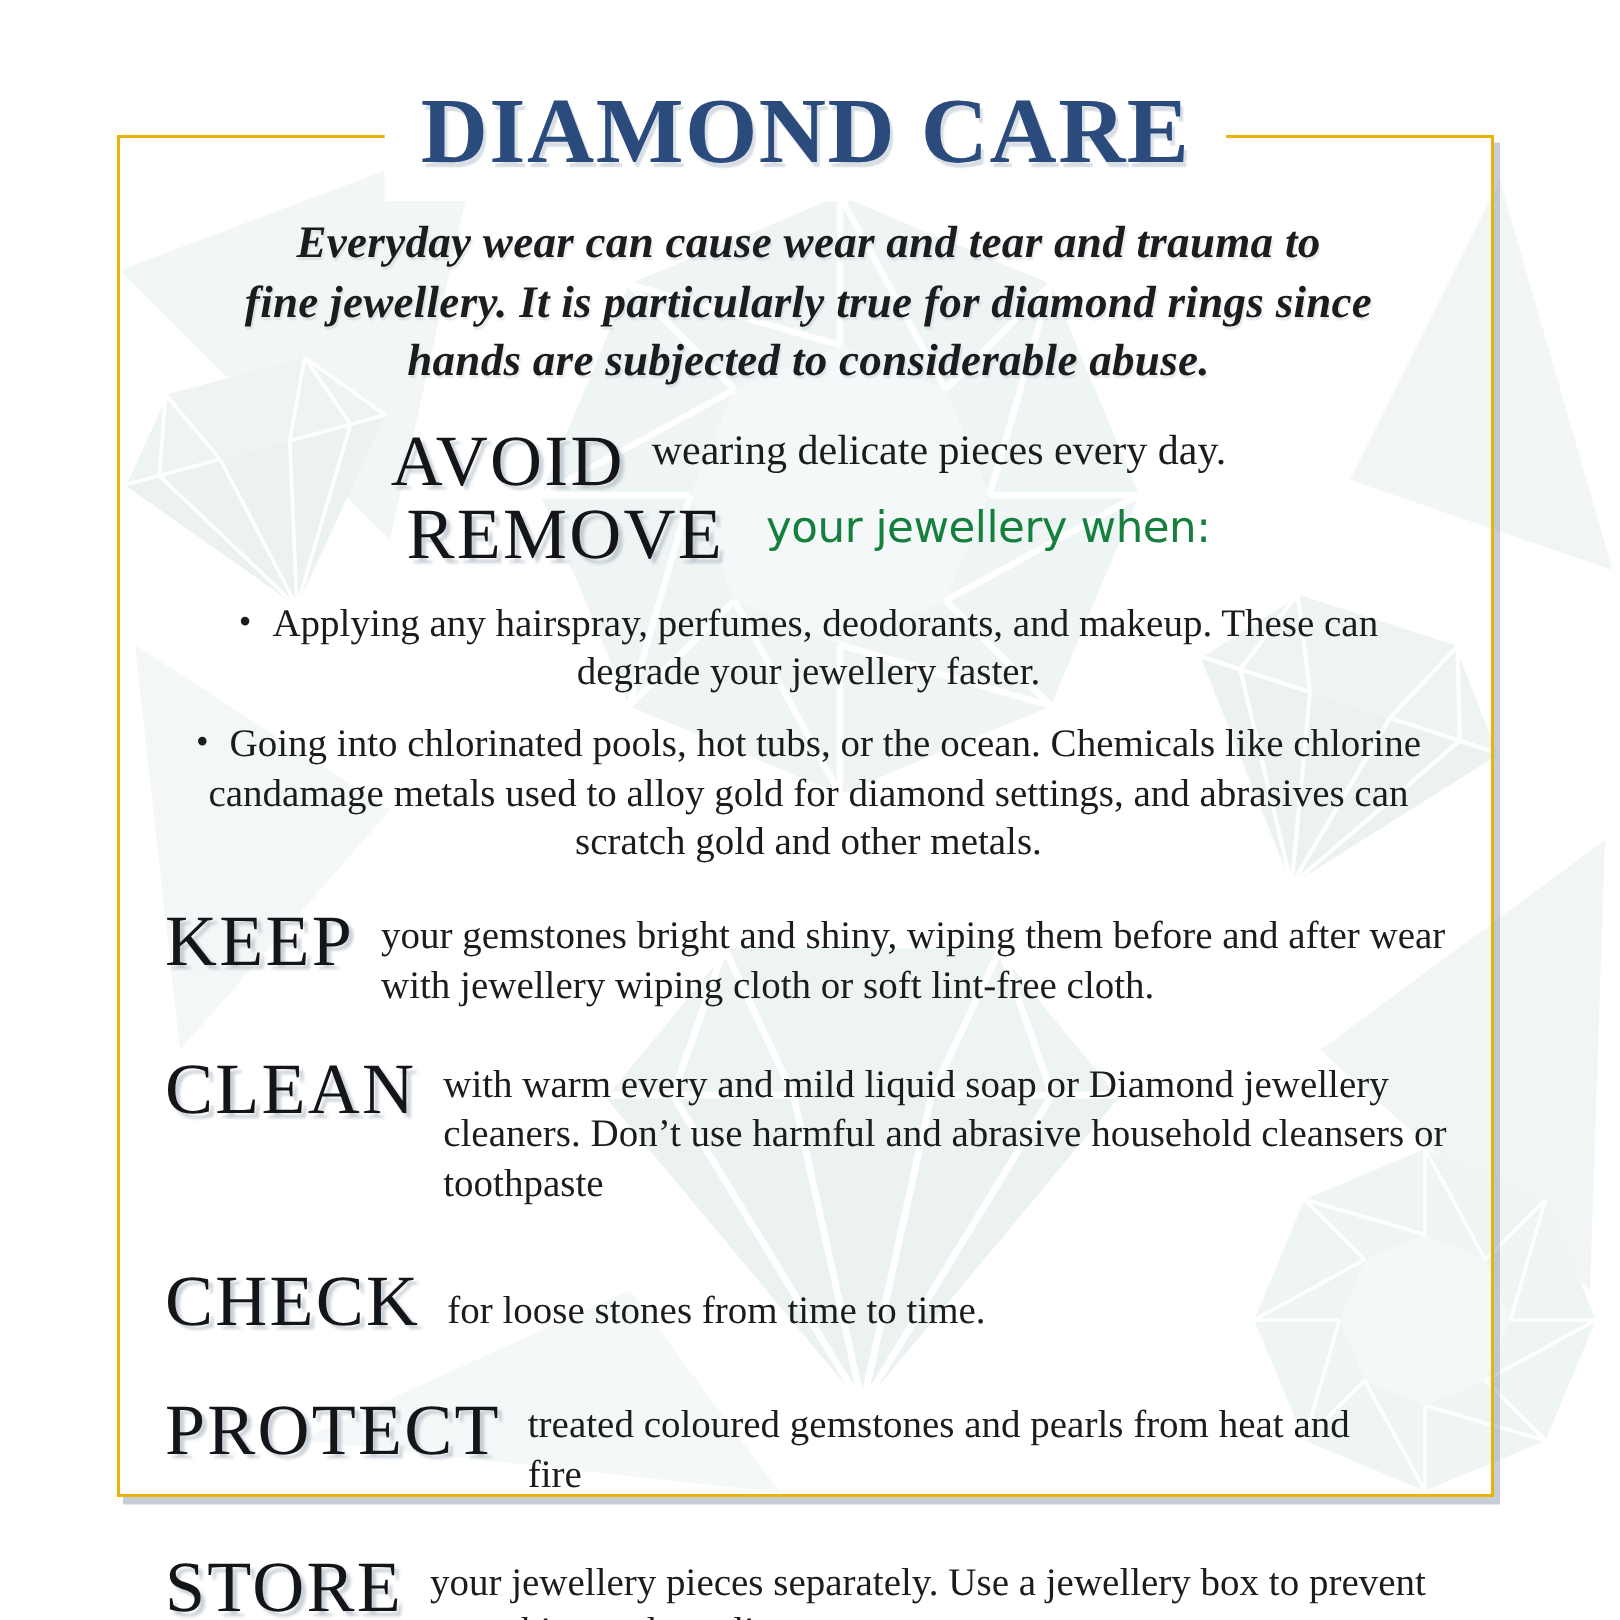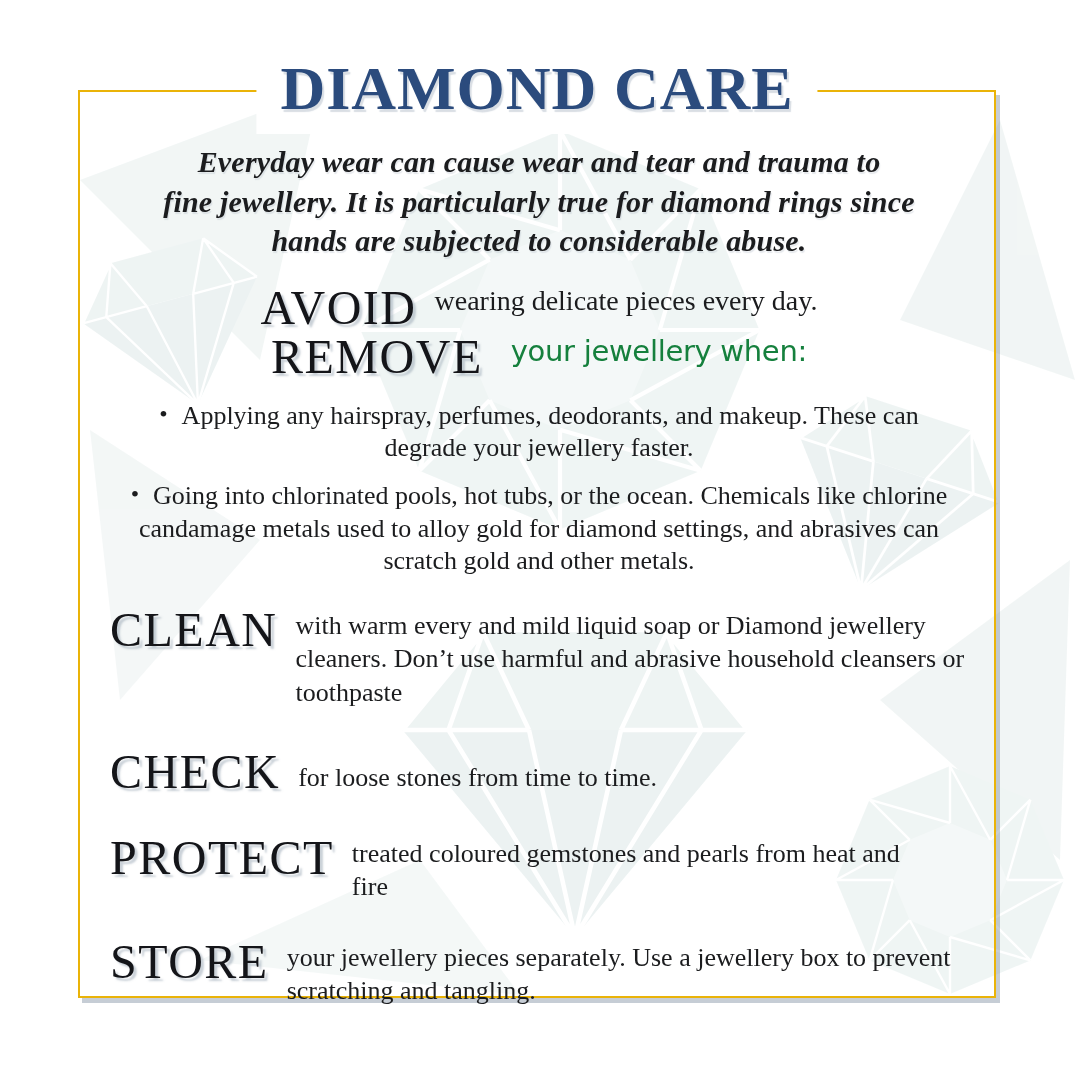--- a/index.html
+++ b/index.html
@@ -124,20 +124,24 @@
 
     <div class="bullets">
       <div class="bullet-item b1">
         <span class="marker">•</span><span>Applying any hairspray, perfumes, deodorants, and makeup. These can degrade your jewellery faster.</span>
       </div>
       <div class="bullet-item b2">
         <span class="marker">•</span><span>Going into chlorinated pools, hot tubs, or the ocean. Chemicals like chlorine candamage metals used to alloy gold for diamond settings, and abrasives can scratch gold and other metals.</span>
       </div>
     </div>
 
+    <div class="care-row keep">
+      <span class="label">KEEP</span>
+      <span class="desc">your gemstones bright and shiny, wiping them before and after wear with jewellery wiping cloth or soft lint-free cloth.</span>
+    </div>
 
     <div class="care-row clean">
       <span class="label">CLEAN</span>
       <span class="desc">with warm every and mild liquid soap or Diamond jewellery cleaners. Don’t use harmful and abrasive household cleansers or toothpaste</span>
     </div>
 
     <div class="care-row check">
       <span class="label">CHECK</span>
       <span class="desc">for loose stones from time to time.</span>
     </div>

